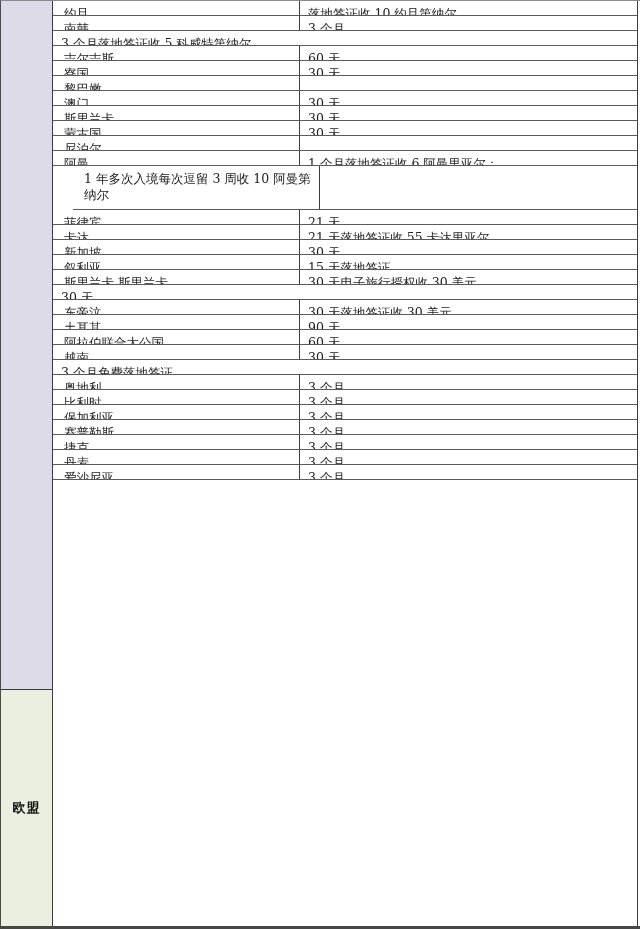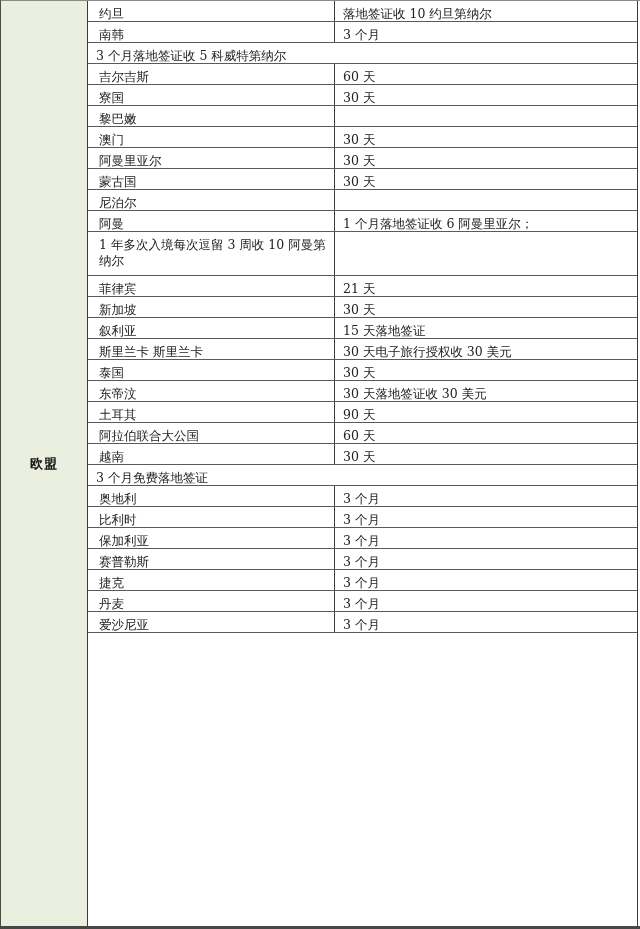--- a/index.html
+++ b/index.html
@@ -11,23 +11,23 @@
   }
   .page {
     width: 640px; height: 929px;
     display: flex;
     border-top: 1px solid #8a8a8a;
     border-bottom: 3px solid #474747;
     border-left: 1px solid #4a4a4a;
     background: #ffffff;
   }
   .sidebar {
-    width: 87px;
-    display: flex;
-    flex-direction: row;
+    width: 52px;
+    display: flex;
+    flex-direction: column;
     border-right: 1px solid #3c3c3c;
     flex-shrink: 0;
   }
   .sidebar-block {
     display: flex;
     align-items: center;
     justify-content: center;
   }
   .sidebar-block.asia {
     height: 689px;
@@ -43,26 +43,26 @@
   .table-area {
     flex: 1;
     display: flex;
     flex-direction: column;
     margin-right: 2px;
     border-right: 1px solid #3c3c3c;
     overflow: hidden;
   }
   .row {
     display: flex;
-    height: 21px;
+    height: 15px;
     border-bottom: 1px solid #5a5a5a;
     flex-shrink: 0;
     background: #ffffff;
   }
-  .row.tall { height: 44.25px; }
+  .row.tall { height: 44.25px; margin-left: 20px; }
   .cell {
     font-size: 12.5px;
     line-height: 16px;
     color: #222222;
     padding: 5px 8px 0 11px;
     overflow: hidden;
   }
   .cell.country {
     width: 247px;
     border-right: 1px solid #3c3c3c;
@@ -110,21 +110,21 @@
     <div class="cell country">黎巴嫩</div>
     <div class="cell value"></div>
   </div>
 
   <div class="row">
     <div class="cell country">澳门</div>
     <div class="cell value">30 天</div>
   </div>
 
   <div class="row">
-    <div class="cell country">阿曼里亚尔</div>
+    <div class="cell country">斯里兰卡</div>
     <div class="cell value">30 天</div>
   </div>
 
   <div class="row">
     <div class="cell country">蒙古国</div>
     <div class="cell value">30 天</div>
   </div>
 
   <div class="row">
     <div class="cell country">尼泊尔</div>
@@ -138,38 +138,41 @@
   <div class="row tall">
     <div class="cell country">1 年多次入境每次逗留 3 周收 10 阿曼第纳尔</div>
     <div class="cell value"></div>
   </div>
 
   <div class="row">
     <div class="cell country">菲律宾</div>
     <div class="cell value">21 天</div>
   </div>
 
+  <div class="row">
+    <div class="cell country">卡达</div>
+    <div class="cell value">21 天落地签证收 55 卡达里亚尔</div>
+  </div>
 
   <div class="row">
     <div class="cell country">新加坡</div>
     <div class="cell value">30 天</div>
   </div>
 
   <div class="row">
     <div class="cell country">叙利亚</div>
     <div class="cell value">15 天落地签证</div>
   </div>
 
   <div class="row">
     <div class="cell country">斯里兰卡 斯里兰卡</div>
     <div class="cell value">30 天电子旅行授权收 30 美元</div>
   </div>
 
   <div class="row">
-    <div class="cell country">泰国</div>
     <div class="cell value">30 天</div>
   </div>
 
   <div class="row">
     <div class="cell country">东帝汶</div>
     <div class="cell value">30 天落地签证收 30 美元</div>
   </div>
 
   <div class="row">
     <div class="cell country">土耳其</div>

